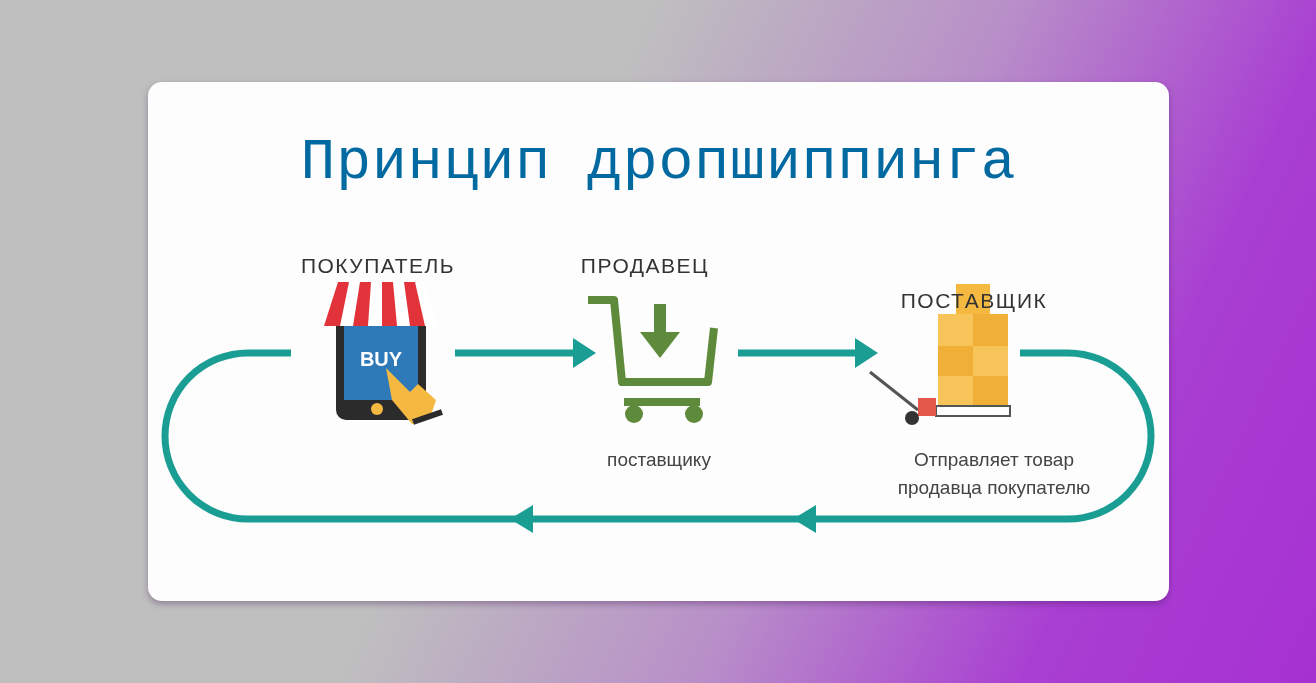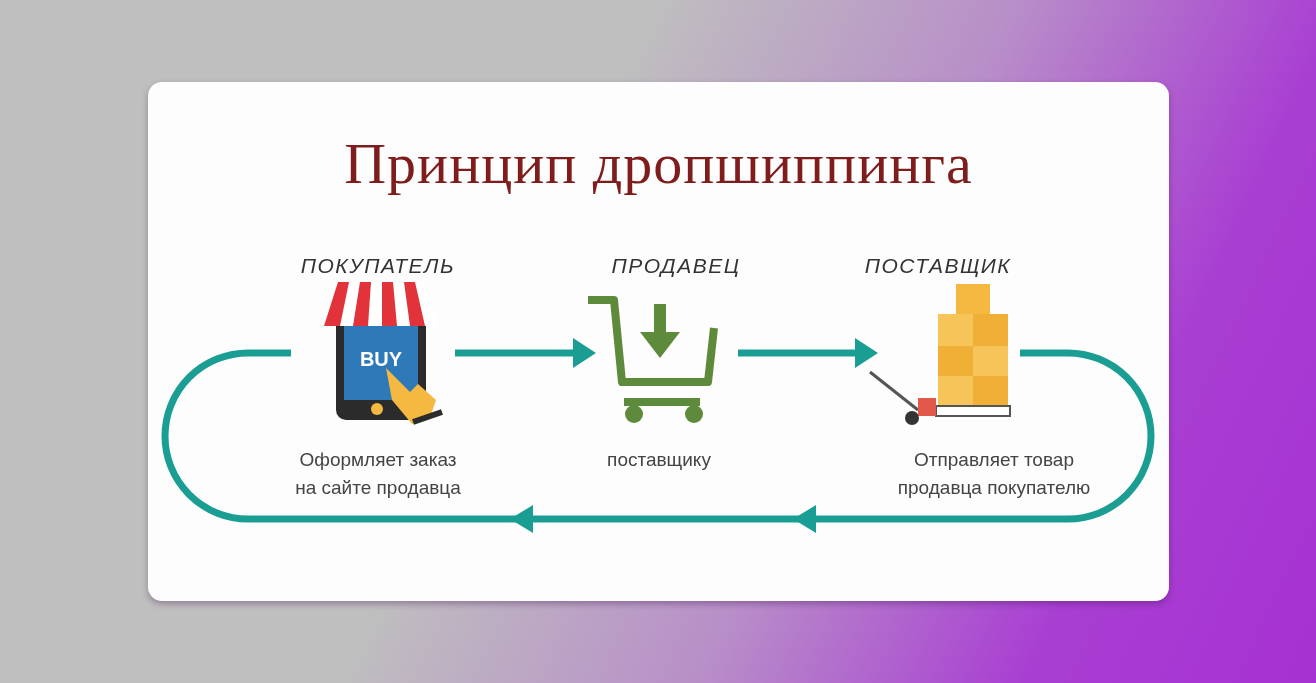--- a/index.html
+++ b/index.html
@@ -9,26 +9,26 @@
     font-family: "Liberation Sans", sans-serif;
   }
   .card {
     position:absolute; left:148px; top:82px; width:1021px; height:519px;
     background:#fdfdfd; border-radius:14px;
     box-shadow: 0 3px 6px rgba(60,20,80,0.35);
     overflow:hidden;
   }
   .title {
     position:absolute; left:0; right:0; top:48px; text-align:center;
-    font-family: Liberation Serif, serif; font-weight:200;
-    font-size:58px; color:#7f1d1d; letter-spacing:1px;
+    font-family: Liberation Mono, monospace; font-weight:200;
+    font-size:58px; color:#0369a1; letter-spacing:1px;
   }
   .role {
     position:absolute; top:172px; font-size:21px; color:#333; letter-spacing:1.5px;
-    text-align:center; width:220px;font-style:italic;
+    text-align:center; width:220px;
   }
   .desc {
     position:absolute; top:364px; font-size:19px; color:#444; text-align:center;
     width:240px; line-height:28px;
   }
   svg.flow { position:absolute; left:0; top:0; }
 </style>
 </head>
 <body>
 
@@ -87,27 +87,23 @@
       <rect x="788" y="324" width="74" height="10" fill="#fff" stroke="#555" stroke-width="2"></rect>
       <line x1="722" y1="290" x2="770" y2="328" stroke="#555" stroke-width="3"></line>
       <rect x="770" y="316" width="18" height="18" fill="#e2584a"></rect>
       <circle cx="764" cy="336" r="7" fill="#333"></circle>
     </g>
   </svg>
 
   <div class="title">Принцип дропшиппинга</div>
 
   <div class="role" style="left:120px;">ПОКУПАТЕЛЬ</div>
-  <div class="role" style="left:418px;">ПРОДАВЕЦ</div>
-  <div class="role" style="left:680px;">ПОСТАВЩИК</div>
+  <div class="role" style="left:387px;">ПРОДАВЕЦ</div>
+  <div class="role" style="left:716px;margin-top:35px;">ПОСТАВЩИК</div>
 
-  <div class="desc" style="left:110px;">
-    <div>Оформляет заказ</div>
-    <div>на сайте продавца</div>
-  </div>
   <div class="desc" style="left:391px;">
     <div>поставщику</div>
   </div>
   <div class="desc" style="left:726px;">
     <div>Отправляет товар</div>
     <div>продавца покупателю</div>
   </div>
 </div>
 
 </body></html>

